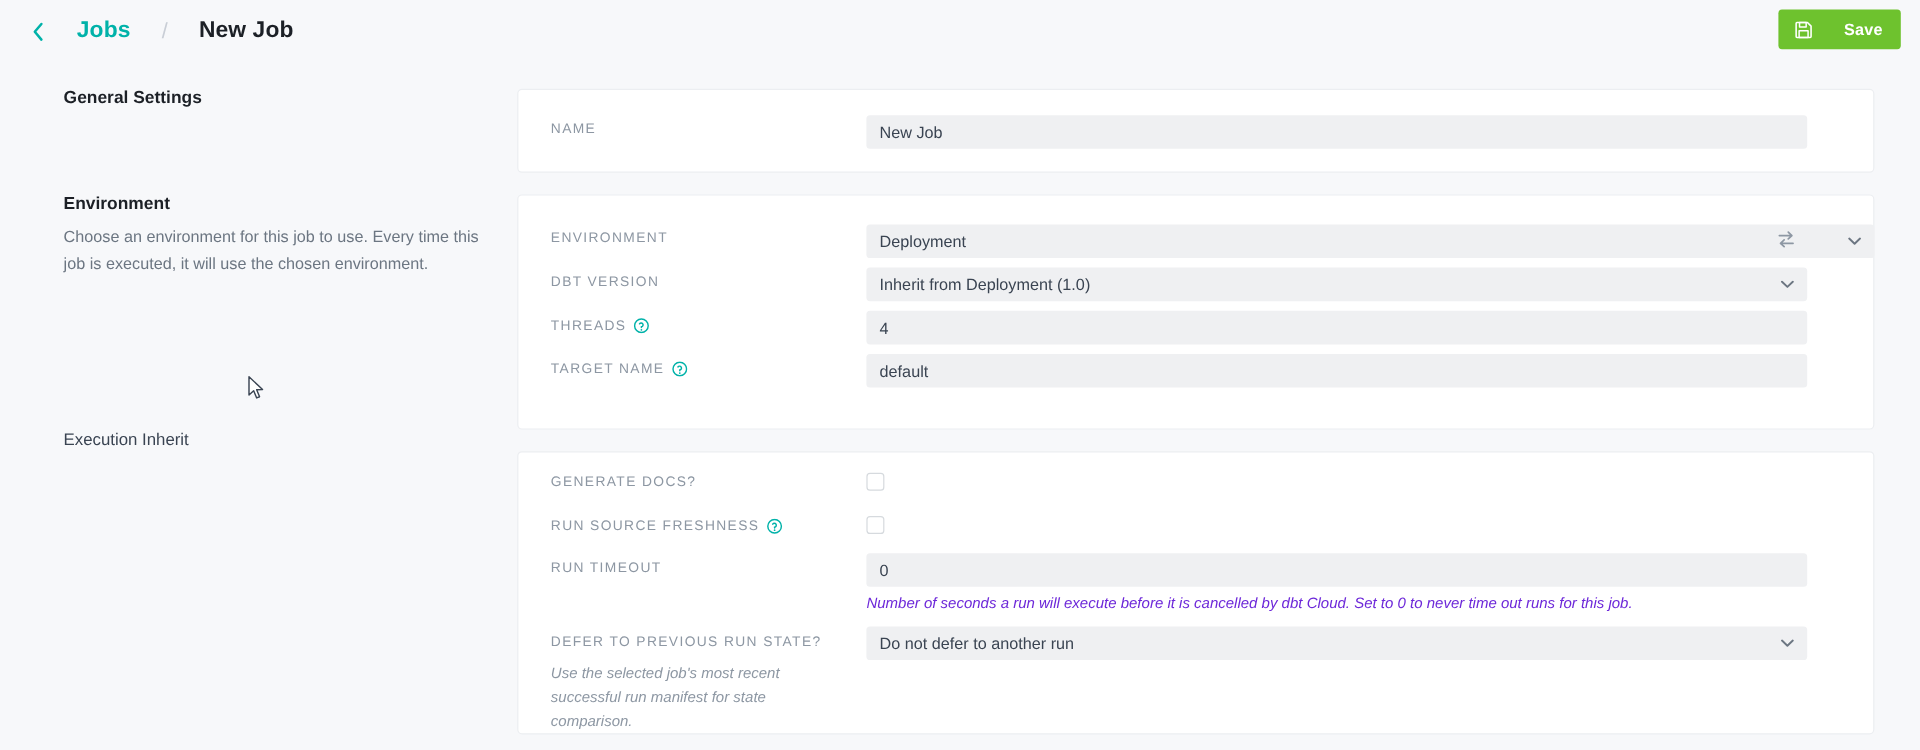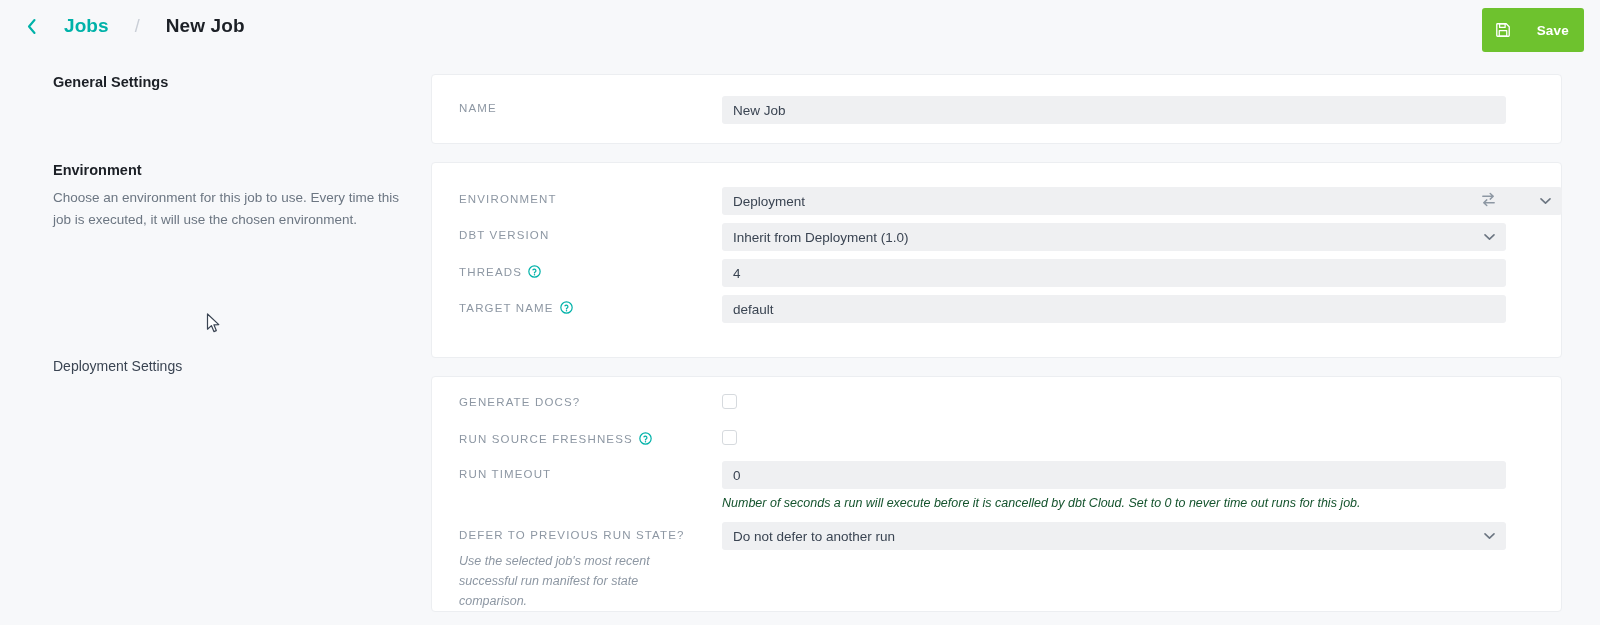--- a/index.html
+++ b/index.html
@@ -29,21 +29,21 @@
   .crumb-link {
     color: #00b2a9; font-size: 19px; font-weight: bold;
     text-decoration: none; cursor: pointer; letter-spacing: .1px;
   }
   .crumb-sep { color: #c9ced6; font-size: 18px; font-weight: 400; }
   .crumb-current { color: #1c2026; font-size: 19px; font-weight: bold; letter-spacing: .1px; }
 
   .save-button {
     position: absolute; right: 16px; top: 8px;
     display: inline-flex; align-items: center; gap: 26px;
-    height: 44px; padding: 0 15px 0 13px;
+    height: 33px; padding: 0 15px 0 13px;
     background: #6ec22e; border: none; border-radius: 3px;
     color: #ffffff; font-size: 13.5px; font-weight: bold;
     font-family: "Liberation Sans", sans-serif;
     cursor: pointer; letter-spacing: .2px;
   }
   .save-button svg { display: block; }
 
   
   .sidebar { position: absolute; left: 53px; top: 62px; width: 360px; }
   .content { position: absolute; left: 431px; top: 62px; width: 1131px; }
@@ -92,21 +92,21 @@
 
   .checkbox {
     position: absolute; left: 290px;
     width: 15px; height: 15px;
     background: #ffffff; border: 1.6px solid #d6dade; border-radius: 3px;
     cursor: pointer;
   }
 
   .hint {
     position: absolute; left: 290px;
-    font-size: 12.5px; font-style: italic; color: #14532d; white-space: nowrap;
+    font-size: 12.5px; font-style: italic; color: #6d28d9; white-space: nowrap;
   }
   .sublabel-hint {
     position: absolute; left: 27px; width: 250px;
     font-size: 12.5px; font-style: italic; color: #8d97a3; line-height: 1.6;
   }
 
   
   .cursor { position: absolute; left: 206px; top: 313px; pointer-events: none; }
 </style>
 </head>
@@ -144,21 +144,21 @@
     <div class="side-block" style="top:12px;">
       <h3 class="side-title">General Settings</h3>
     </div>
 
     <div class="side-block" style="top:100px;">
       <h3 class="side-title">Environment</h3>
       <p class="side-desc">Choose an environment for this job to use. Every time this job is executed, it will use the chosen environment.</p>
     </div>
 
     <div class="side-block" style="top:296px;">
-      <h3 class="side-title regular">Deployment Settings</h3>
+      <h3 class="side-title regular">Execution Inherit</h3>
     </div>
   </div>
 
   <div class="content">
 
     <div class="card" id="card-general">
       <div class="field-row" style="top:21px;">
         <div class="field-label" style="top:6px;">NAME</div>
         <div class="control wide">New Job</div>
       </div>

